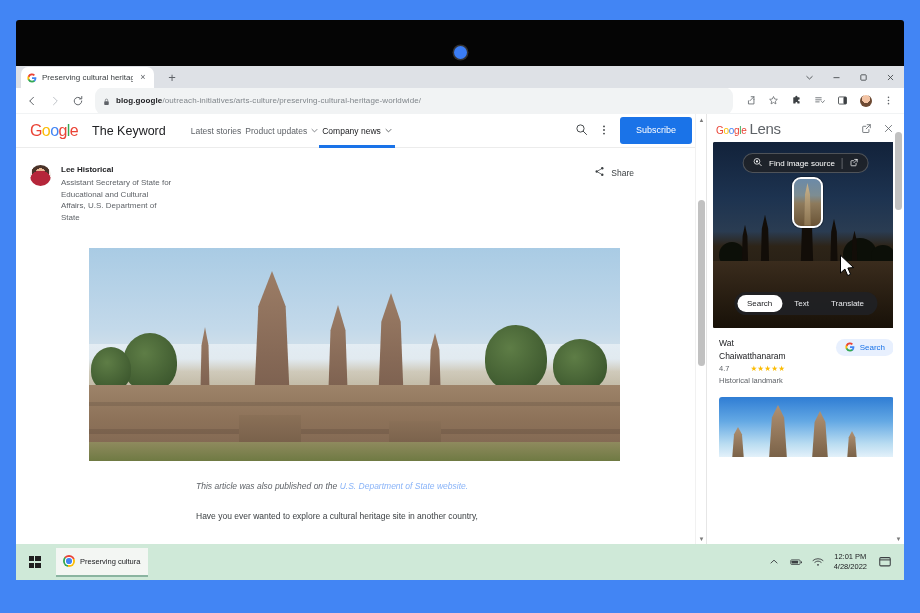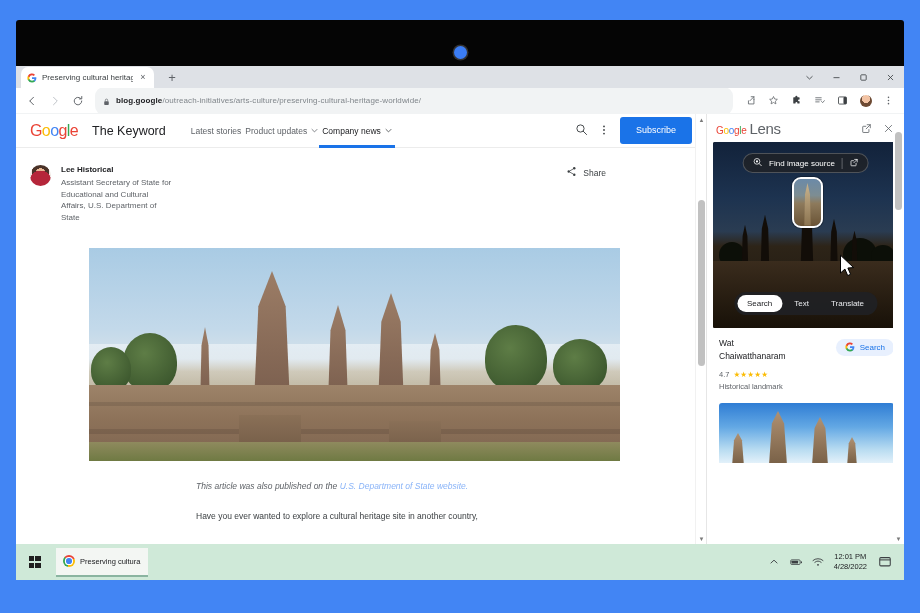--- a/index.html
+++ b/index.html
@@ -99,21 +99,21 @@
     width:21px; height:21px; border-radius:50%; flex:0 0 21px; margin-right:10px;
     background:
       radial-gradient(circle at 50% 78%, #b5263a 0 55%, transparent 56%),
       radial-gradient(circle at 50% 38%, #e8b896 0 28%, transparent 29%),
       radial-gradient(circle at 50% 30%, #4a3228 0 46%, transparent 47%),
       #efe7e2;
   }
   #author-name{ font-size:8px; color:#202124; font-weight:700; margin-bottom:3px; }
   #author-role{ font-size:8px; color:#5f6368; line-height:11.6px; width:112px; }
   #share-button{
-    position:absolute; right:100px; top:18px; display:flex; align-items:center; gap:6px;
+    position:absolute; right:72px; top:18px; display:flex; align-items:center; gap:6px;
     font-size:8.5px; color:#3c4043;
   }
 
   
   #hero-image{
     margin:25px 14px 0 73px; width:531px; height:213px; position:relative; overflow:hidden;
     background:linear-gradient(#a9cbe4 0%, #c3d9ea 38%, #d6e2ea 52%, #c8c2b0 58%, #b3a48c 100%);
   }
   .sky-haze{ position:absolute; left:0; right:0; top:45%; height:18%;
     background:linear-gradient(rgba(255,255,255,.45), rgba(255,255,255,0)); }
@@ -201,21 +201,21 @@
   .lens-mode{
     height:17px; border-radius:10px; padding:0 10px; display:flex; align-items:center;
     font-size:8px; color:#e8eaed; white-space:nowrap;
   }
   .lens-mode.active{ background:#fff; color:#202124; }
 
   #lens-results{ flex:1; padding:9px 10px 0 12px; position:relative; overflow:hidden; }
   #result-card{ display:flex; }
   #result-info{ flex:1; }
   #result-title{ font-size:8.5px; color:#202124; line-height:12.5px; width:76px; }
-  #result-rating-row{ display:flex; align-items:center; gap:4px; margin-top:8px; }
+  #result-rating-row{ display:flex; align-items:center; gap:21px; margin-top:2px; }
   #result-score{ font-size:7.5px; color:#5f6368; }
   #result-stars{ font-size:7.5px; color:#fbbc04; letter-spacing:.2px; }
   #result-category{ font-size:7.5px; color:#5f6368; margin-top:3px; }
   #result-search-chip{
     align-self:flex-start; height:17px; background:#e8f0fe; border-radius:9px;
     display:flex; align-items:center; gap:5px; padding:0 9px; margin-top:2px;
   }
   #result-search-chip span{ font-size:8px; color:#1a73e8; }
   #result-thumb{
     margin-top:12px; height:60px; border-radius:3px 3px 0 0; overflow:hidden; position:relative;

